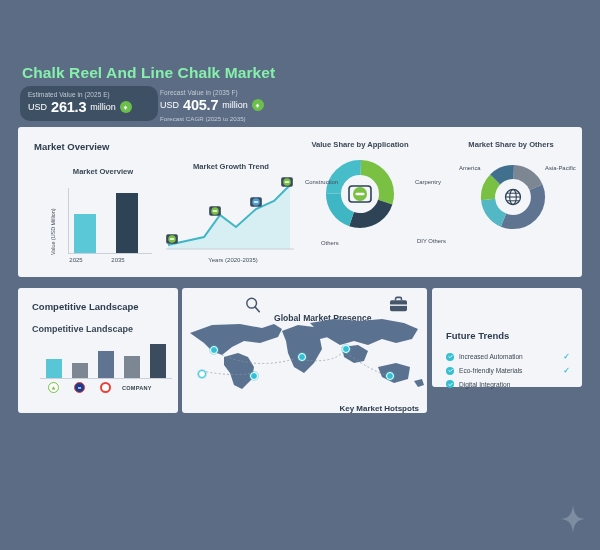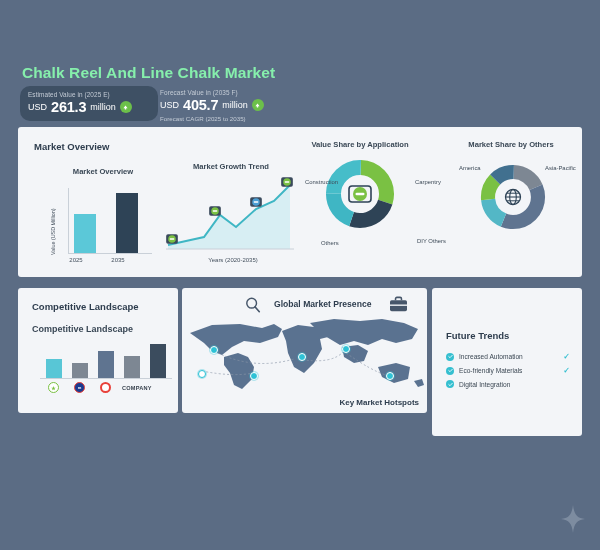--- a/index.html
+++ b/index.html
@@ -39,21 +39,21 @@
 
   
   .panel {
     position: absolute;
     background: #f3f5f8;
     border-radius: 3px;
   }
   #panel-overview { left: 18px; top: 127px; width: 564px; height: 150px; }
   #panel-competitive { left: 18px; top: 288px; width: 160px; height: 125px; }
   #panel-map { left: 182px; top: 288px; width: 245px; height: 125px; }
-  #panel-trends { left: 432px; top: 288px; width: 150px; height: 148px; }
+  #panel-trends { left: 432px; top: 288px; width: 150px; height: 99px; }
 
   .panel-heading {
     position: absolute;
     font-size: 9.5px; font-weight: bold; color: #2e3d4e;
   }
   .chart-title {
     position: absolute; font-size: 7.6px; font-weight: bold; color: #3a4856;
     text-align: center;
   }
   .tick-label { position: absolute; font-size: 6px; color: #46525f; text-align: center; }
@@ -81,21 +81,21 @@
     position: absolute; display: flex; align-items: center; gap: 5px;
     font-size: 6.6px; color: #3c4854; width: 124px;
   }
   .trend-dot {
     width: 8px; height: 8px; border-radius: 50%; background: #35bfd0;
     display: flex; align-items: center; justify-content: center; flex: 0 0 auto;
   }
   .trend-check { margin-left: auto; color: #35bfd0; font-size: 8px; font-weight: bold; }
 
   .map-caption { position: absolute; font-size: 8px; font-weight: bold; color: #2e3d4e; }
-  .map-title { position: absolute; font-size: 8.6px; font-weight: bold; color: #2e3d4e; }
+  .map-title { position: absolute; font-size: 8.6px; font-weight: bold; color: #2e3d4e; margin-top: 14px; }
 
   .marker {
     position: absolute; width: 8px; height: 8px; border-radius: 50%;
     background: #2ec2d6; border: 1.4px solid #ffffff;
     box-shadow: 0 0 0 1px rgba(46,194,214,.35);
   }
   .marker.hollow { background: #ffffff; border-color: #2ec2d6; }
 
   .watermark { position: absolute; right: 14px; bottom: 12px; opacity: .55; }
 </style>
@@ -287,21 +287,21 @@
       </g>
     </svg>
 
     <div class="marker" style="left:28px; top:58px;"></div>
     <div class="marker hollow" style="left:16px; top:82px;"></div>
     <div class="marker" style="left:68px; top:84px;"></div>
     <div class="marker" style="left:116px; top:65px;"></div>
     <div class="marker" style="left:160px; top:57px;"></div>
     <div class="marker" style="left:204px; top:84px;"></div>
 
-    <div class="map-caption" style="right:8px; bottom:6px;">Key Market Hotspots</div>
+    <div class="map-caption" style="right:8px; bottom:0;">Key Market Hotspots</div>
   </div>
 
   <div class="panel" id="panel-trends">
     <div class="panel-heading" style="left:14px; top:42px; font-size:9.5px;">Future Trends</div>
 
     <div class="trend-row" style="left:14px; top:64px;">
       <span class="trend-dot">
         <svg width="5" height="5" viewBox="0 0 10 10">
             <path d="M1.5 5 L4 7.4 L8.5 2.6" fill="none" stroke="#fff" stroke-width="1.7" stroke-linecap="round" stroke-linejoin="round"></path>
           </svg>

